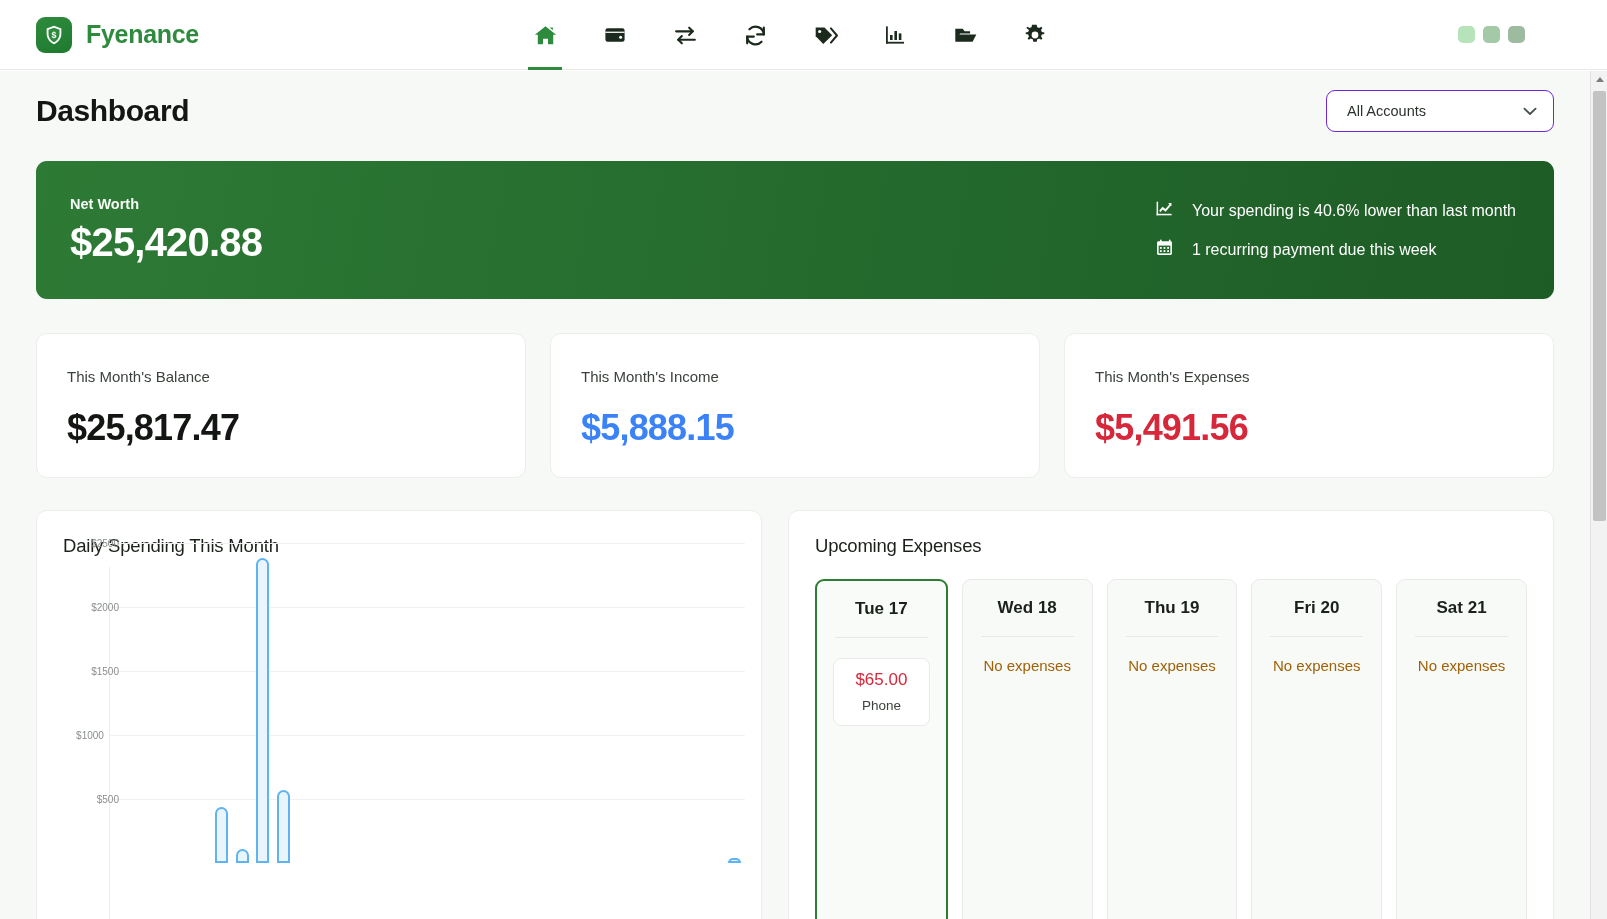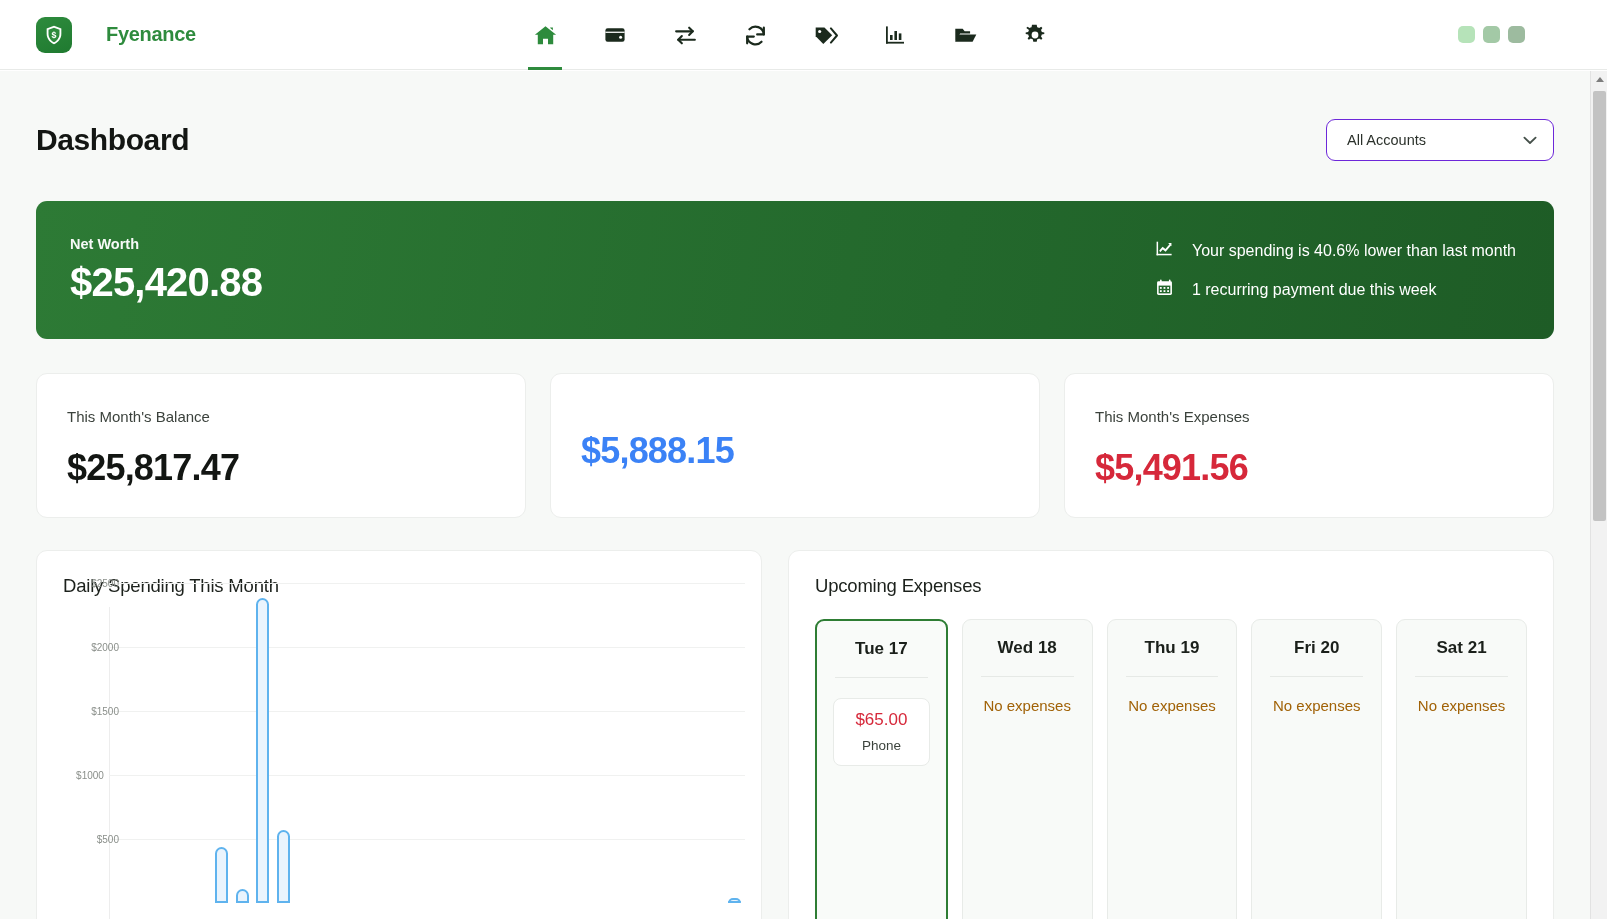--- a/index.html
+++ b/index.html
@@ -19,23 +19,22 @@
     border-bottom: 1px solid #e8eae8;
     display: flex; align-items: center;
   }
   .brand { display: flex; align-items: center; gap: 14px; padding-left: 36px; }
   .brand-logo {
     width: 36px; height: 36px; border-radius: 9px;
     background: linear-gradient(160deg,#2e8b3d 0%,#1f7a30 100%);
     display: flex; align-items: center; justify-content: center;
   }
   .brand-name {
-    font-size: 20px; font-weight: bold; color: #2e8b3d;
+    font-size: 25px; font-weight: bold; color: #2e8b3d;
     letter-spacing: -0.3px;
-    margin-left: 20px;
   }
 
   .nav {
     position: absolute; left: 510px; top: 0;
     height: 70px; display: flex; align-items: stretch; gap: 0;
   }
   .nav-item {
     width: 70px; height: 70px;
     display: flex; align-items: center; justify-content: center;
     position: relative; cursor: pointer;
@@ -61,38 +60,38 @@
   .viewport {
     position: absolute; top: 71px; left: 0;
     width: 1590px; height: 848px;
     background: #f7f9f7;
     overflow: hidden;
   }
   .content { position: relative; width: 1590px; padding: 0 36px; }
 
   .page-head {
     display: flex; align-items: center; justify-content: space-between;
-    padding-top: 48px; padding-bottom: 0;
+    padding-top: 19px; padding-bottom: 0;
   }
   .page-title {
     font-size: 30px; font-weight: bold; color: #131613;
     letter-spacing: -0.4px;
   }
   .account-select {
     width: 228px; height: 42px;
     background: #ffffff; border: 1px solid #6d28d9; border-radius: 9px;
     display: flex; align-items: center; justify-content: space-between;
     padding: 0 16px 0 20px;
     font-size: 14.5px; color: #2b312b; cursor: pointer;
   }
   .account-select .chev { color: #44504a; font-size: 13px; line-height: 1; }
 
   
   .networth {
-    margin-top: 40px;
+    margin-top: 29px;
     height: 138px; border-radius: 11px;
     background: linear-gradient(100deg,#2d7a35 0%,#23682c 60%,#1e5c26 100%);
     display: flex; align-items: center; justify-content: space-between;
     padding: 0 38px 0 34px;
     color: #ffffff;
   }
   .nw-label { font-size: 14.5px; font-weight: bold; opacity: .96; margin-bottom: 8px; }
   .nw-value { font-size: 40px; font-weight: bold; letter-spacing: -0.8px; }
   .nw-insights { display: flex; flex-direction: column; gap: 16px; }
   .nw-insight { display: flex; align-items: center; gap: 18px; font-size: 16px; }
@@ -345,20 +344,21 @@
         </div>
       </div>
     </div>
 
     <div class="stats">
       <div class="stat-card">
         <div class="stat-label">This Month's Balance</div>
         <div class="stat-value">$25,817.47</div>
       </div>
       <div class="stat-card">
+        <div class="stat-label">This Month's Income</div>
         <div class="stat-value pos">$5,888.15</div>
       </div>
       <div class="stat-card">
         <div class="stat-label">This Month's Expenses</div>
         <div class="stat-value neg">$5,491.56</div>
       </div>
     </div>
 
     <div class="panels">
 

